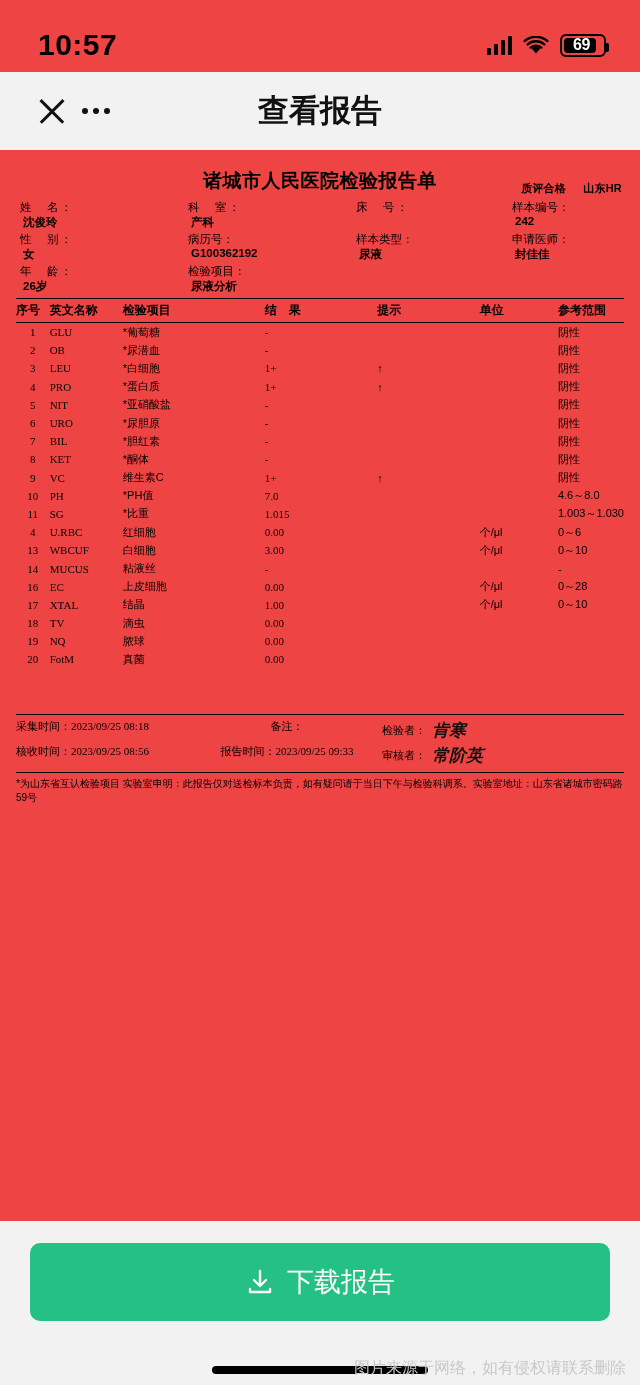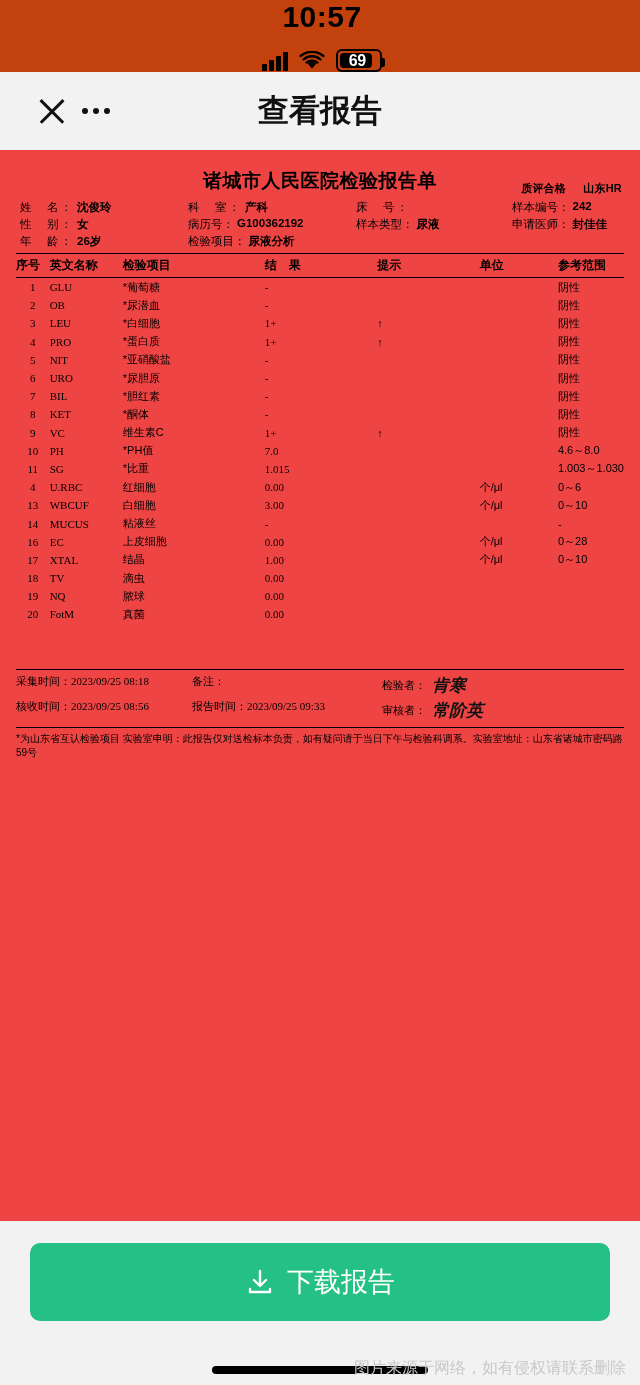--- a/index.html
+++ b/index.html
@@ -7,26 +7,25 @@
     width: 640px;
     height: 1385px;
     font-family: "Liberation Sans", sans-serif;
     background: #f2f2f2;
   }
   body { position: relative; overflow: hidden; }
 
   
   .statusbar {
     height: 72px;
-    background: #c2410c;
+    background: #ef4444;
     display: flex;
     align-items: center;
     justify-content: space-between;
-    padding: 0 34px 0 38px;
-    flex-direction: column;
+    padding: 18px 34px 0 38px;
   }
   .status-time {
     font-size: 30px;
     font-weight: 600;
     color: #000;
     letter-spacing: 0.5px;
   }
   .status-right {
     display: flex;
     align-items: center;
@@ -124,21 +123,21 @@
   .report-badge span { margin-left: 14px; font-weight: 700; }
 
   .hdr-grid {
     display: grid;
     grid-template-columns: 168px 168px 156px auto;
     font-size: 11.5px;
     color: #000;
     row-gap: 2px;
     padding: 2px 2px 4px 4px;
   }
-  .hdr-cell { display: flex; white-space: nowrap; }
+  .hdr-cell { display: flex; white-space: nowrap; flex-direction: column; }
   .hdr-lab { letter-spacing: 2px; }
   .hdr-lab.nospace { letter-spacing: 0; }
   .hdr-val { font-weight: 700; margin-left: 3px; }
 
   table.results {
     width: 100%;
     border-collapse: collapse;
     font-size: 11px;
     color: #000;
   }
@@ -173,21 +172,21 @@
     font-size: 11px;
     color: #000;
     padding-top: 3px;
   }
   .foot-row {
     display: flex;
     align-items: flex-start;
     padding: 1px 0;
   }
   .foot-col1 { width: 176px; }
-  .foot-col2 { width: 190px; }
+  .foot-col2 { width: 190px; text-align: center; }
   .foot-col3 { width: 150px; display: flex; align-items: center; }
   .sig {
     font-family: "Liberation Serif", serif;
     font-size: 17px;
     font-style: italic;
     font-weight: 700;
     margin-left: 6px;
     color: #111;
   }
   .foot-note {

